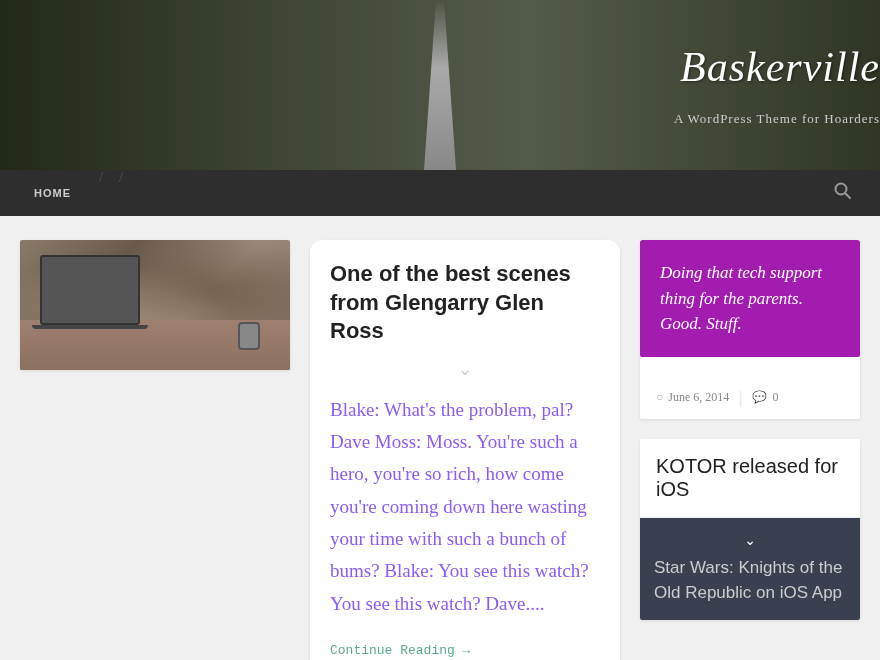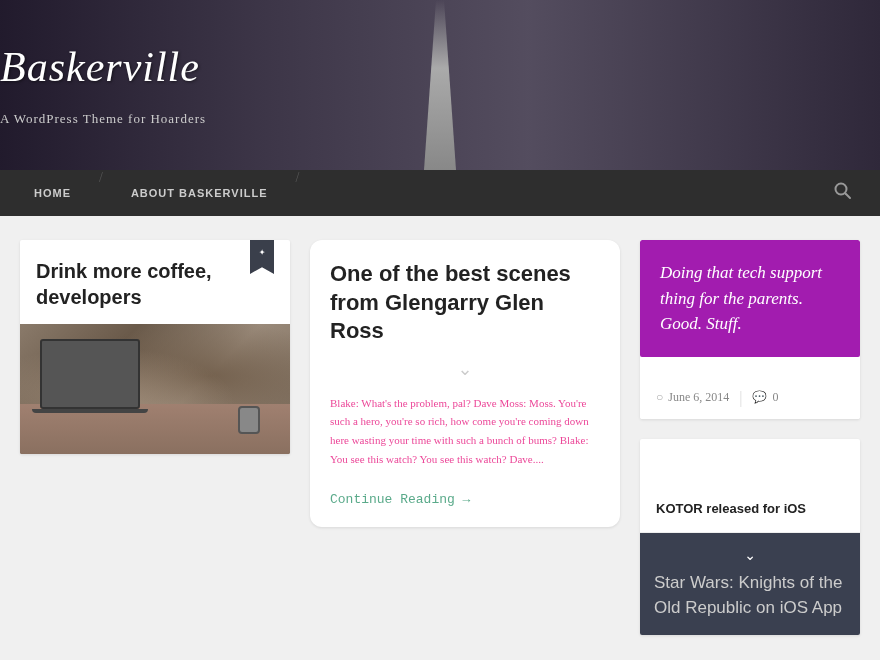--- a/index.html
+++ b/index.html
@@ -7,25 +7,25 @@
     body {
       font-family: 'Georgia', serif;
       background: #f0f0f0;
       color: #333;
     }
 
     
     .site-header {
       position: relative;
       height: 170px;
-      background: #4c1d95;
+      background: #4d7c0f;
       overflow: hidden;
       display: flex;
       flex-direction: column;
-      align-items: flex-start;
+      align-items: flex-end;
       justify-content: center;
     }
 
     .header-bg {
       position: absolute;
       inset: 0;
       background: linear-gradient(to right, #1a1a1a 0%, #3a3a3a 30%, #555 60%, #2a2a2a 100%);
       opacity: 0.85;
     }
 
@@ -278,22 +278,22 @@
       justify-content: center;
       margin-bottom: 14px;
     }
 
     .article-chevron {
       color: #ccc;
       font-size: 18px;
     }
 
     .article-body {
-      font-size: 11px;
-      color: #ec4899;
+      font-size: 19px;
+      color: #8b5cf6;
       line-height: 1.7;
       margin-bottom: 20px;
     }
 
     .continue-reading {
       color: #5aaa8a;
       font-size: 13px;
       font-family: Liberation Mono, monospace;
       text-decoration: none;
       cursor: pointer;
@@ -353,25 +353,24 @@
       box-shadow: 0 1px 3px rgba(0,0,0,0.1);
       overflow: hidden;
     }
 
     .sidebar-card-header {
       padding: 16px;
       border-bottom: 1px solid #eee;
     }
 
     .sidebar-card-title {
-      font-size: 13px;
-      font-weight: 700;
+      font-size: 20px;
+      font-weight: 400;
       color: #222;
       font-family: Arial, sans-serif;
-      margin-top: 46px;
     }
 
     .sidebar-card-body {
       background: #3a4050;
       padding: 14px;
     }
 
     .sidebar-card-subtitle {
       font-size: 17px;
       color: #ccc;
@@ -406,39 +405,34 @@
   <div class="header-bg"></div>
   <div class="header-road"></div>
   <h1 class="site-title">Baskerville</h1>
   <p class="site-tagline">A WordPress Theme for Hoarders</p>
 </header>
 
 <nav class="site-nav">
   <div class="nav-items">
     <a class="nav-item">HOME</a>
     <span class="nav-separator">/</span>
-    <a class="nav-item">ABOUT BASKERVILLE</a>
     <span class="nav-separator">/</span>
   </div>
   <div class="nav-search">
     <svg width="18" height="18" viewBox="0 0 18 18">
       <circle cx="7" cy="7" r="5.5" stroke="#999" stroke-width="2" fill="none"></circle>
       <line x1="11.5" y1="11.5" x2="16" y2="16" stroke="#999" stroke-width="2" stroke-linecap="round"></line>
     </svg>
   </div>
 </nav>
 
 <div class="main-content">
 
   <div class="col-left">
     <div class="card">
-      <div class="card-header">
-        <h2 class="card-title">Drink more coffee, developers</h2>
-        <div class="bookmark-icon"></div>
-      </div>
       <div class="card-image">
         <div class="card-image-overlay"></div>
         <div class="card-image-desk"></div>
         <div class="card-image-laptop"></div>
         <div class="card-image-watch"></div>
       </div>
     </div>
   </div>
 
   <div class="col-middle">

